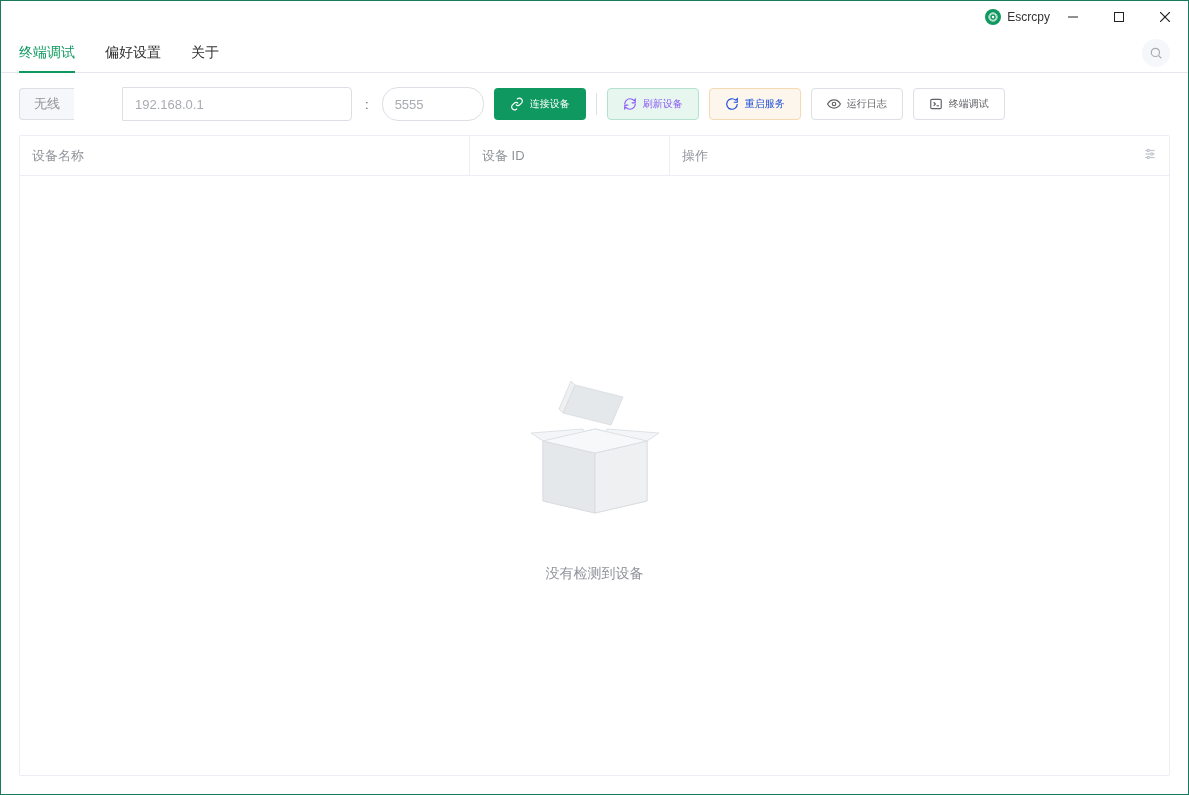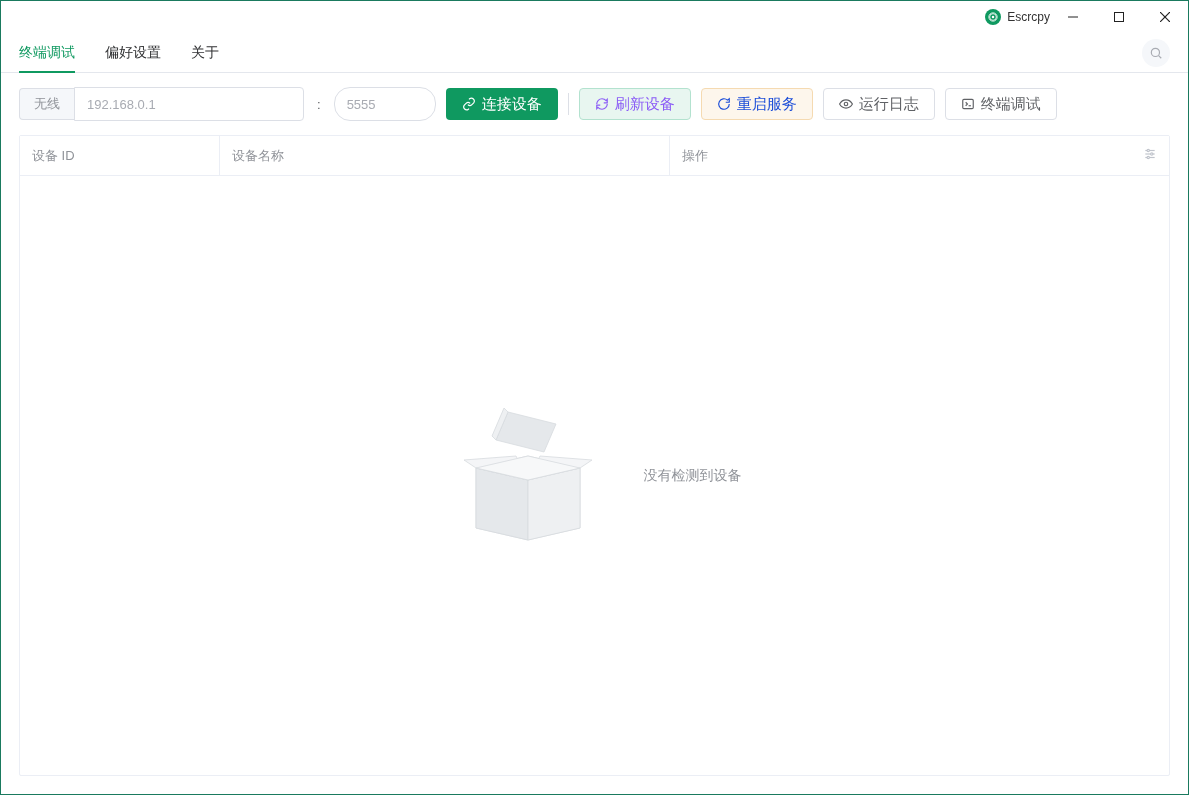--- a/index.html
+++ b/index.html
@@ -103,20 +103,21 @@
     }
     .toolbar {
       display: flex;
       align-items: center;
       gap: 10px;
       padding: 14px 18px;
     }
     .input-group {
       display: flex;
       align-items: center;
+      gap: 48px;
     }
     .input-prefix {
       height: 32px;
       display: flex;
       align-items: center;
       padding: 0 14px;
       background: #f5f7fa;
       border: 1px solid #dcdfe6;
       border-right: none;
       border-radius: 4px 0 0 4px;
@@ -147,21 +148,21 @@
       color: #606266;
       padding: 0 3px;
     }
     .btn {
       height: 32px;
       display: inline-flex;
       align-items: center;
       gap: 6px;
       padding: 0 15px;
       border-radius: 4px;
-      font-size: 15px;
+      font-size: 10px;
       cursor: pointer;
       border: 1px solid transparent;
       white-space: nowrap;
     }
     .btn-primary {
       background: #0f9960;
       color: #fff;
     }
     .btn-success-plain {
       background: #e8f6f0;
@@ -213,21 +214,21 @@
     .th-icon {
       margin-left: auto;
       color: #c0c4cc;
       cursor: pointer;
     }
     .table-body {
       flex: 1;
       display: flex;
       align-items: center;
       justify-content: center;
-      flex-direction: row;
+      flex-direction: column;
       gap: 36px;
     }
     .empty-svg {
       width: 160px;
       height: 160px;
     }
     .empty-text {
       color: #909399;
       font-size: 14px;
     }
@@ -324,22 +325,22 @@
         <rect x="3" y="4" width="18" height="16" rx="2"></rect>
         <polyline points="8 9 11 12 8 15"></polyline>
         <line x1="13" y1="15" x2="17" y2="15"></line>
       </svg>
     <span>终端调试</span>
   </div>
 </div>
 
 <div class="table-wrap">
   <div class="table-header">
+    <div class="th" style="width:450px">设备名称</div>
     <div class="th" style="width:200px">设备 ID</div>
-    <div class="th" style="width:450px">设备名称</div>
     <div class="th" style="flex:1">
       <span>操作</span>
       <span class="th-icon">
         <svg class="icon-svg" viewBox="0 0 24 24" fill="none" stroke="currentColor" stroke-width="2">
             <line x1="4" y1="6" x2="20" y2="6"></line>
             <line x1="4" y1="12" x2="20" y2="12"></line>
             <line x1="4" y1="18" x2="20" y2="18"></line>
             <circle cx="9" cy="6" r="2" fill="#fff"></circle>
             <circle cx="15" cy="12" r="2" fill="#fff"></circle>
             <circle cx="9" cy="18" r="2" fill="#fff"></circle>

